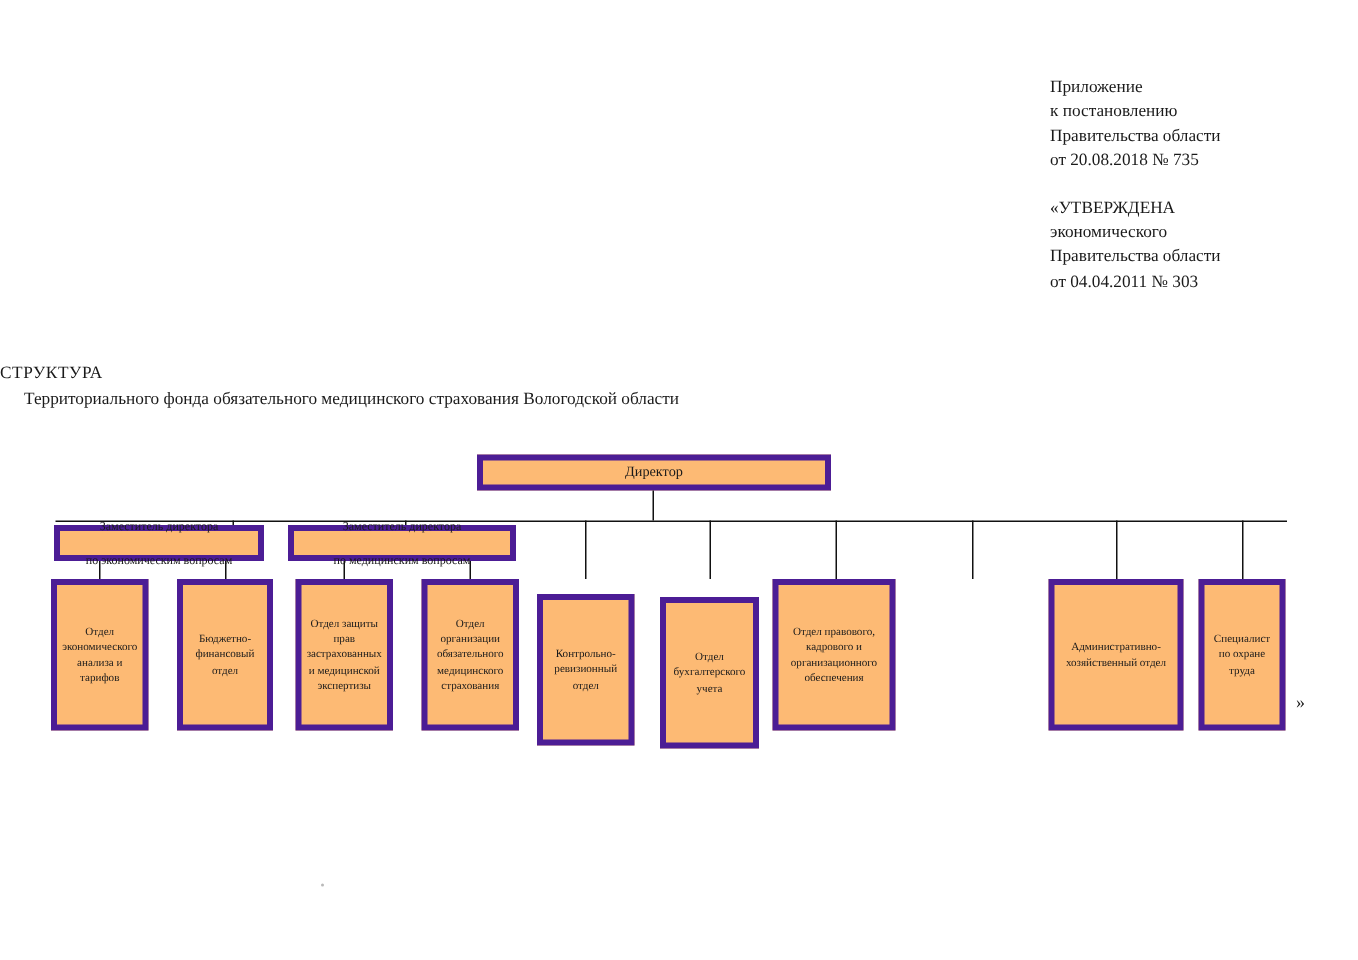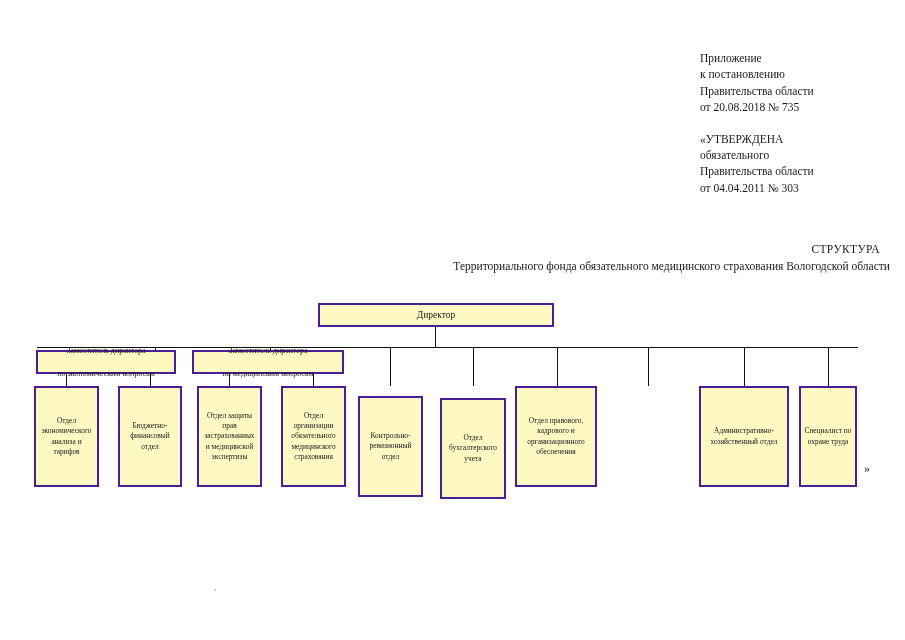--- a/index.html
+++ b/index.html
@@ -14,28 +14,28 @@
   }
   #page{position:absolute;left:0;top:0;width:905px;height:640px;}
 
   
   .hdr{position:absolute;left:700px;top:50px;width:200px;
        font-size:11.5px;line-height:16.4px;text-align:left;}
   .hdr .gap{height:15px;}
   .hdr div{white-space:nowrap;}
 
   
-  .title1{position:absolute;left:0;top:243px;width:880px;text-align:right;
+  .title1{position:absolute;left:0;top:243px;width:880px;text-align:left;
           font-size:11.5px;letter-spacing:.4px;}
-  .title2{position:absolute;left:10px;top:260px;width:880px;text-align:right;
-          font-size:11.5px;}
+  .title2{position:absolute;left:0;top:260px;width:880px;text-align:left;
+          font-size:11.5px;padding-left:16px;}
 
   
-  .box{position:absolute;box-sizing:border-box;border:2px solid #4c1d95;
-       background:#fef9c3;display:flex;align-items:center;justify-content:center;
+  .box{position:absolute;box-sizing:border-box;border:4px solid #4c1d95;
+       background:#fdba74;display:flex;align-items:center;justify-content:center;
        text-align:center;}
   .box span{display:block;padding:0 3px;}
 
   .director{font-size:9.5px;}
   .deputy{font-size:8px;line-height:11.5px;}
   .dept{font-size:7.4px;line-height:10.2px;}
 
   .vline{position:absolute;width:1px;background:#111;}
   .hline{position:absolute;height:1px;background:#111;}
 
@@ -47,21 +47,21 @@
 
 <div id="page">
 
   <div class="hdr">
     <div>Приложение</div>
     <div>к постановлению</div>
     <div>Правительства области</div>
     <div>от 20.08.2018 № 735</div>
     <div class="gap"></div>
     <div>«УТВЕРЖДЕНА</div>
-    <div>обязательного</div>
+    <div>экономического</div>
     <div>Правительства области</div>
     <div>от 04.04.2011 № 303</div>
   </div>
 
   <div class="title1">СТРУКТУРА</div>
   <div class="title2">Территориального фонда обязательного медицинского страхования Вологодской области</div>
 
   <div class="box director" style="left:318px;top:303px;width:236px;height:24px;">
     <span>Директор</span>
   </div>

